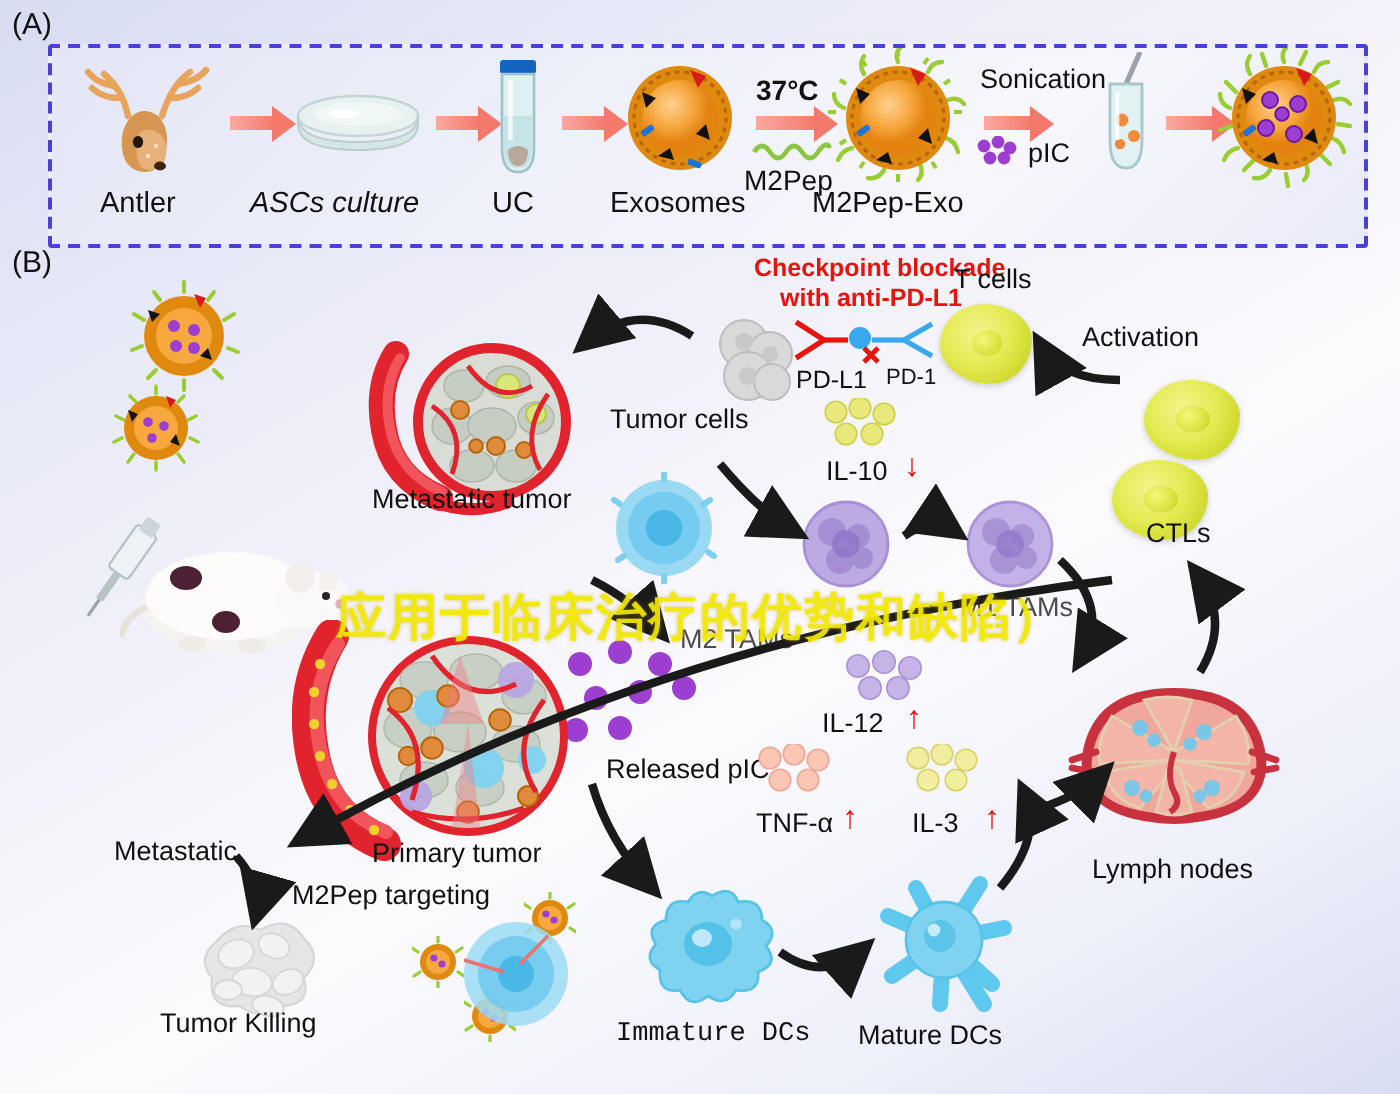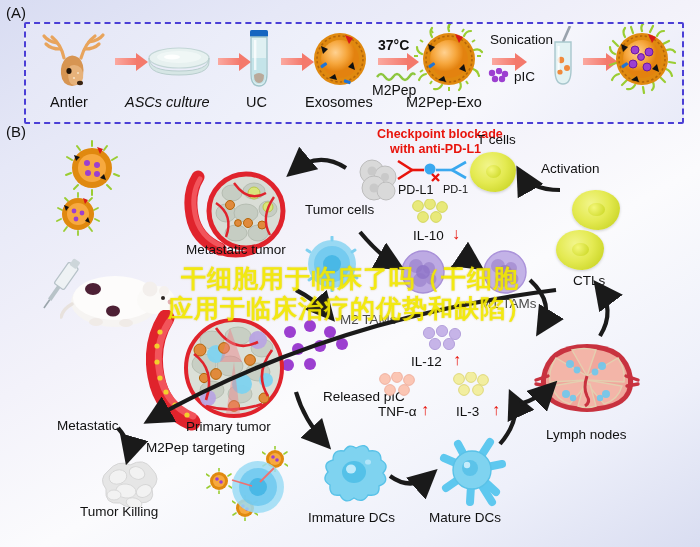--- a/index.html
+++ b/index.html
@@ -426,21 +426,21 @@
   <div class="lbl bLabel" style="left:398px;top:184px;font-size:12.5px;">PD-L1</div>
   <div class="lbl bLabel" style="left:443px;top:184px;font-size:11px;">PD-1</div>
 
   <div class="tcell" style="left:470px;top:152px;width:46px;height:40px;"></div>
   <div class="lbl bLabel" style="left:477px;top:133px;">T cells</div>
 
   <div class="lbl bLabel" style="left:541px;top:162px;">Activation</div>
 
   <div class="tcell" style="left:572px;top:190px;width:48px;height:40px;"></div>
   <div class="tcell" style="left:556px;top:230px;width:48px;height:40px;"></div>
-  <div class="lbl bLabel" style="left:573px;top:274px;">CTLs</div>
+  <div class="lbl bLabel" style="left:573px;top:260px;">CTLs</div>
 
   <div class="pos" style="left:411px;top:199px;width:40px;height:26px;">
     <svg width="40" height="26" viewBox="0 0 40 26">
       <g fill="#e8e97a" stroke="#cdd04a" stroke-width=".8">
         <circle cx="7" cy="7" r="5.4"></circle>
           <circle cx="19" cy="5" r="5.4"></circle>
           <circle cx="31" cy="8" r="5.4"></circle>
         <circle cx="12" cy="18" r="5.4"></circle>
           <circle cx="25" cy="18" r="5.4"></circle>
       </g>
@@ -516,21 +516,21 @@
           <circle cx="30" cy="6" r="6"></circle>
           <circle cx="50" cy="12" r="6"></circle>
         <circle cx="18" cy="29" r="6"></circle>
           <circle cx="40" cy="26" r="6"></circle>
           <circle cx="62" cy="24" r="6"></circle>
         <circle cx="8" cy="45" r="6"></circle>
           <circle cx="30" cy="44" r="6"></circle>
       </g>
     </svg>
   </div>
-  <div class="lbl bLabel" style="left:303px;top:390px;margin-left:20px;">Released pIC</div>
+  <div class="lbl bLabel" style="left:303px;top:378px;">Released pIC</div>
 
   <div class="pos" style="left:378px;top:372px;width:42px;height:26px;">
     <svg width="42" height="26" viewBox="0 0 42 26">
       <g fill="#fbc6b4" stroke="#eda896" stroke-width=".8">
         <circle cx="7" cy="7" r="5.4"></circle>
           <circle cx="19" cy="5" r="5.4"></circle>
           <circle cx="31" cy="8" r="5.4"></circle>
         <circle cx="12" cy="18" r="5.4"></circle>
           <circle cx="26" cy="18" r="5.4"></circle>
       </g>
@@ -583,21 +583,21 @@
   <div class="lbl bLabel" style="left:546px;top:428px;">Lymph nodes</div>
 
   <div class="pos" style="left:320px;top:440px;width:72px;height:68px;">
     <svg width="72" height="68" viewBox="0 0 72 68">
       <path d="M36 8 q10 -6 13 3 q12 -2 12 9 q9 5 2 13 q7 9 -4 13 q1 11 -11 9 q-5 9 -14 3 q-9 7 -14 -3 q-11 2 -10 -10 q-9 -5 -2 -13 q-6 -9 5 -12 q0 -11 11 -9 q5 -8 12 -3 Z" fill="#7fd3f0" stroke="#59c2e8" stroke-width="1.4"></path>
       <ellipse cx="34" cy="32" rx="12" ry="11" fill="#54c1e8"></ellipse>
       <ellipse cx="31" cy="29" rx="5" ry="4.5" fill="#bfeafb"></ellipse>
       <ellipse cx="48" cy="22" rx="3" ry="2.6" fill="#bfeafb" opacity=".8"></ellipse>
     </svg>
   </div>
-  <div class="lbl bLabel" style="left:308px;top:511px;">Immature DCs</div>
+  <div class="lbl bLabel" style="left:308px;top:511px;font-family:Liberation Mono, monospace;">Immature DCs</div>
 
   <div class="pos" style="left:432px;top:432px;width:80px;height:78px;">
     <svg width="80" height="78" viewBox="0 0 80 78">
       <g stroke="#5ec8ef" stroke-width="8" stroke-linecap="round" fill="none">
         <path d="M40 38 L26 12"></path>
           <path d="M40 38 L58 10"></path>
           <path d="M40 38 L12 26"></path>
         <path d="M40 38 L70 32"></path>
           <path d="M40 38 L14 56"></path>
           <path d="M40 38 L64 60"></path>
@@ -778,16 +778,15 @@
       <path d="M530 280 Q556 304 540 330"></path>
 
       <path d="M520 404 Q540 398 552 386"></path>
 
       <path d="M556 290 Q330 318 150 420"></path>
 
       <path d="M118 428 Q132 444 128 458"></path>
     </g>
   </svg>
 
-  <div class="watermark" style="top:262px;">干细胞用于临床了吗（干细胞</div>
   <div class="watermark" style="top:292px;">应用于临床治疗的优势和缺陷）</div>
 
 </div>
 
 </body></html>

